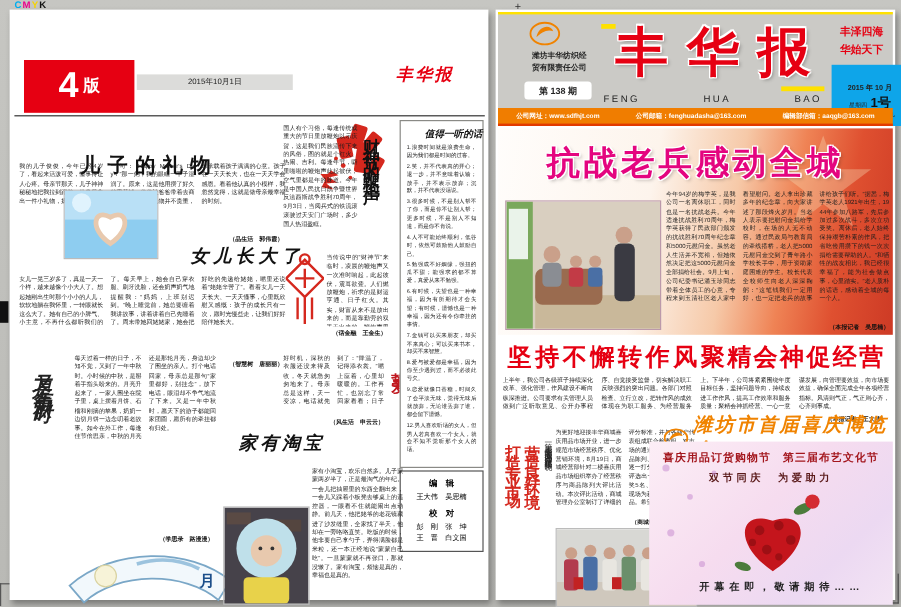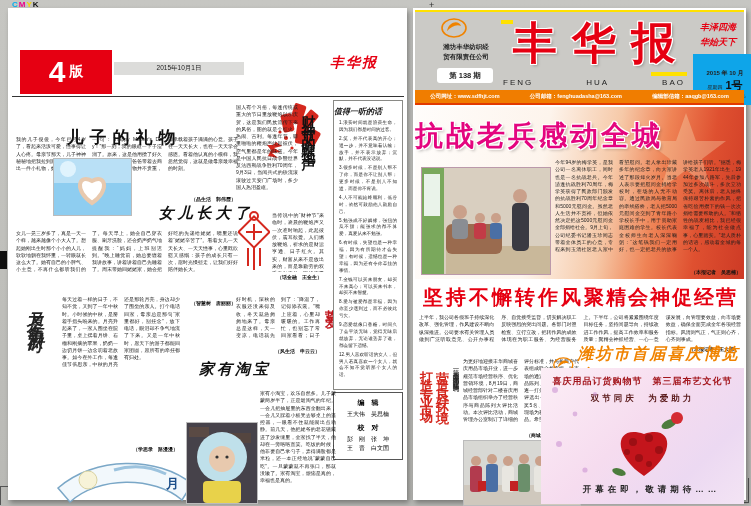--- a/index.html
+++ b/index.html
@@ -85,21 +85,21 @@
       <path d="M16 14 v16 M8 22 h16"></path>
       <path d="M10 38 v18 M16 38 v22 M22 38 v18"></path>
     </g>
   </svg>
 
   <div class="abs tiny cols2" style="left:228px;top:288px;width:84px;height:50px;">好时机，深秋的衣服还没来得及收，冬天就急匆匆地来了。母亲总是这样，天一变凉，电话就先到了：“降温了，记得添衣裳。”嘴上应着，心里却暖暖的。工作再忙，也别忘了常回家看看；日子再紧，也别省下对父母的那份牵挂。年少时不懂事，总嫌父母唠叨；长大后才明白，那一句句唠叨，都是最深的挚爱。</div>
   <div class="abs vtext calli" style="left:314px;top:292px;height:44px;font-size:13px;letter-spacing:4px;color:#c0181f;">挚爱</div>
   <div class="abs byline" style="left:250px;top:340px;width:62px;">（风生活　申云云）</div>
 
   <div class="abs wordsbox" style="left:325px;top:92px;width:68px;height:288px;background:#fff;">
-    <div class="calli" style="font-size:8px;font-style:italic;text-align:left;margin:5px 0 3px;color:#111;">值得一听的话</div>
+    <div class="calli" style="font-size:8px;font-style:italic;text-align:right;margin:5px 0 3px;color:#111;">值得一听的话</div>
     <div style="padding:0 5px;height:258px;overflow:hidden;">
       <div class="tiny2" style="margin-bottom:2px;">1.浪费时间就是浪费生命，因为我们都是时间的过客。</div>
       <div class="tiny2" style="margin-bottom:2px;">2.笑，并不代表真的开心；退一步，并不意味着认输；放手，并不表示放弃；沉默，并不代表没话说。</div>
       <div class="tiny2" style="margin-bottom:2px;">3.很多时候，不是别人帮不了你，而是你不让别人帮；更多时候，不是别人不知道，而是你不肯说。</div>
       <div class="tiny2" style="margin-bottom:2px;">4.人不可能始终顺利，低谷时，依然可鼓励他人鼓励自己。</div>
       <div class="tiny2" style="margin-bottom:2px;">5.勉强成不好姻缘，强扭的瓜不甜；能强求的都不算爱，真爱从来不勉强。</div>
       <div class="tiny2" style="margin-bottom:2px;">6.有时候，失望也是一种幸福，因为有所期待才会失望；有时候，遗憾也是一种幸福，因为还有令你牵挂的事情。</div>
       <div class="tiny2" style="margin-bottom:2px;">7.金钱可以买来朋友，却买不来真心；可以买来书本，却买不来智慧。</div>
       <div class="tiny2" style="margin-bottom:2px;">8.爱与被爱都是幸福，因为你至少遇到过，而不必彼此亏欠。</div>
       <div class="tiny2" style="margin-bottom:2px;">9.恋爱就像口香糖，时间久了会平淡无味，觉得无味后就放弃，无论谁丢弃了谁，都会留下遗憾。</div>
@@ -157,21 +157,21 @@
       <span style="font-size:7.5px;font-weight:bold;color:#222;">第 138 期</span>
     </div>
     <div class="abs" style="left:86px;top:8px;width:12px;height:4px;background:#ffe100;"></div>
     <div class="abs calli stroke-white" style="left:78px;top:2px;width:202px;text-align:center;font-size:44px;color:#e60012;">丰 华 报</div>
     <div class="abs" style="left:236px;top:60px;width:36px;height:4px;background:#ffe100;"></div>
     <div class="abs" style="left:88px;top:66px;width:182px;display:flex;justify-content:space-between;font-size:8px;letter-spacing:2px;color:#222;">
       <span>FENG</span>
       <span>HUA</span>
       <span>BAO</span>
     </div>
-    <div class="abs calli" style="left:280px;top:8px;width:46px;font-size:9px;font-style:italic;color:#e60012;line-height:1.7;text-align:center;">
+    <div class="abs calli" style="left:280px;top:8px;width:46px;font-size:9px;color:#e60012;line-height:1.7;text-align:center;">
       <div>丰泽四海</div>
       <div>华始天下</div>
     </div>
     <div class="abs" style="left:278px;top:42px;width:64px;height:36px;background:#0ea5e9;padding-top:15px;text-align:center;">
       <div style="font-size:6px;font-weight:bold;color:#222;">2015 年 10 月</div>
       <div style="display:flex;align-items:baseline;justify-content:center;gap:3px;">
         <span style="font-size:5px;color:#222;">星期四</span>
         <span style="font-size:11px;font-weight:bold;color:#111;">1号</span>
       </div>
       <div style="font-size:4.6px;color:#222;">农历乙未年八月十九</div>
@@ -181,21 +181,21 @@
   <div class="abs" style="left:2px;top:82px;width:329px;height:13px;background:#f07d00;border-bottom:2px solid #e23a00;display:flex;align-items:center;justify-content:space-around;">
     <span style="font-size:5.5px;color:#fff;font-weight:bold;">公司网址：www.sdfhjt.com</span>
     <span style="font-size:5.5px;color:#fff;font-weight:bold;">公司邮箱：fenghuadasha@163.com</span>
     <span style="font-size:5.5px;color:#fff;font-weight:bold;">编辑部信箱：aaqgb@163.com</span>
   </div>
 
   <div class="abs" style="left:2px;top:99px;width:329px;height:172px;background:linear-gradient(100deg,#fffdfb 0%,#fdf4ec 38%,#f6c9a8 58%,#ef8355 72%,#df5030 85%,#cd3a25 100%);overflow:hidden;">
     <svg class="abs" style="left:226px;top:2px;opacity:.5;" width="90" height="86" viewBox="0 0 90 86">
       <path d="M45 4 L55 32 L85 32 L61 50 L70 80 L45 61 L20 80 L29 50 L5 32 L35 32 Z" fill="#f7e6c0" opacity=".65"></path>
     </svg>
-    <div class="abs stroke-white" style="left:0;top:10px;width:329px;font-size:28px;font-weight:bold;letter-spacing:3px;color:#e4057f;font-family:'DejaVu Serif',serif;">抗战老兵感动全城</div>
+    <div class="abs stroke-white" style="left:0;top:10px;width:329px;text-align:center;font-size:28px;font-weight:bold;letter-spacing:3px;color:#e4057f;font-family:'DejaVu Serif',serif;">抗战老兵感动全城</div>
     <div class="abs" style="left:6px;top:60px;width:128px;height:106px;border:1px solid #b9a;">
       <svg width="128" height="106" viewBox="0 0 128 106">
         <rect width="128" height="106" fill="#d9cfc0"></rect>
         <rect x="0" y="0" width="22" height="106" fill="#7aa85c"></rect>
         <rect x="2" y="6" width="16" height="42" fill="#eaf3ea"></rect>
         <rect x="24" y="78" width="104" height="28" fill="#c9b89a"></rect>
         <rect x="24" y="56" width="56" height="30" rx="6" fill="#9a6b4f"></rect>
         <circle cx="38" cy="44" r="7" fill="#caa08a"></circle>
           <rect x="30" y="51" width="16" height="20" rx="4" fill="#8a8d93"></rect>
         <circle cx="58" cy="50" r="5" fill="#caa08a"></circle>

